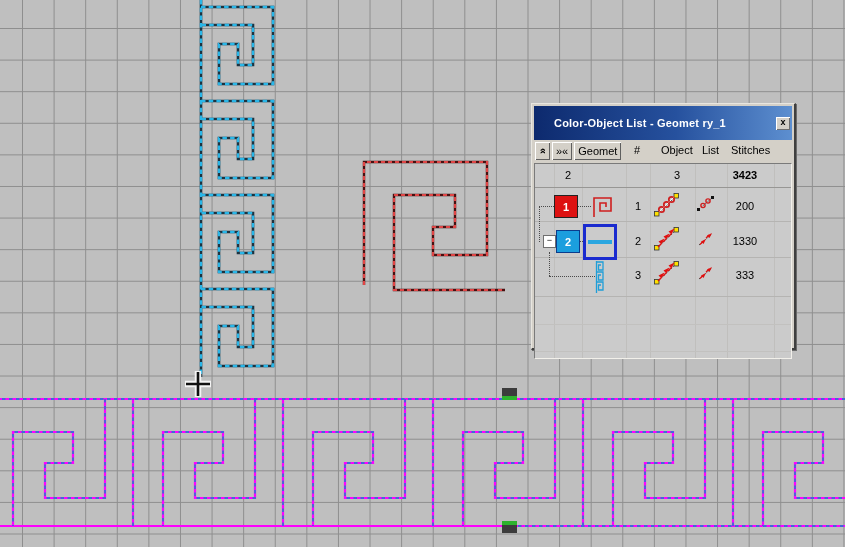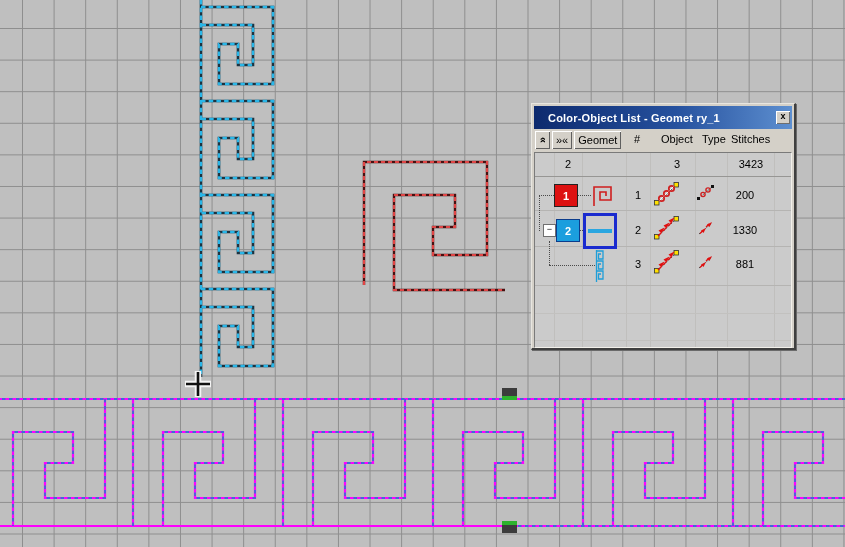--- a/index.html
+++ b/index.html
@@ -25,23 +25,23 @@
   
   .palette{
     position:absolute;left:531px;top:103px;width:258px;height:240px;
     background:#d4d0c8;
     border-top:1px solid #e8e6e0;border-left:1px solid #e8e6e0;
     border-right:2px solid #3f3f3f;border-bottom:2px solid #3f3f3f;
     box-shadow:1px 1px 0 #6a6a6a;
     padding:2px;
   }
   .titlebar{
-    height:23px;display:flex;align-items:center;
+    height:34px;display:flex;align-items:center;
     background:linear-gradient(90deg,#0d2a6e 0%,#26519e 55%,#5d8fd0 100%);
-    padding:0 2px 0 14px;
+    padding:0 2px 0 20px;
   }
   .titlebar .title{color:#fff;font-size:11px;font-weight:bold;flex:1;white-space:nowrap;letter-spacing:.2px;}
   .close-btn{
     width:14px;height:13px;background:#d4d0c8;color:#000;
     font-size:9px;font-weight:bold;line-height:11px;text-align:center;
     box-shadow:inset 1px 1px 0 #fff,inset -1px -1px 0 #6e6e6e;
     cursor:default;
   }
   .toolbar{height:22px;display:flex;align-items:center;padding-left:1px;position:relative;}
   .tb-btn{
@@ -145,21 +145,21 @@
       <span class="rot-up">»</span>
     </div>
     <div class="tb-btn">
       <span>»«</span>
     </div>
     <div class="tb-btn">
       <span>Geomet</span>
     </div>
     <span class="col-head h-num">#</span>
     <span class="col-head h-obj">Object</span>
-    <span class="col-head h-type">Type</span>
+    <span class="col-head h-type">List</span>
     <span class="col-head h-sti">Stitches</span>
   </div>
 
   <div class="obj-table">
 
     <div class="vline" style="left:19px"></div>
     <div class="vline" style="left:47px"></div>
     <div class="vline" style="left:91px"></div>
     <div class="vline" style="left:115px"></div>
     <div class="vline" style="left:160px"></div>
@@ -169,21 +169,21 @@
     <div class="rowline strong" style="top:23px"></div>
     <div class="rowline" style="top:57px"></div>
     <div class="rowline" style="top:93px"></div>
     <div class="rowline" style="top:132px"></div>
     <div class="hline" style="top:160px"></div>
     <div class="hline" style="top:187px"></div>
 
     <div>
       <span class="cell" style="left:19px;width:28px;top:5px;">2</span>
       <span class="cell" style="left:128px;width:28px;top:5px;">3</span>
-      <span class="cell" style="left:192px;width:48px;top:5px;">3423</span>
+      <span class="cell" style="left:186px;width:48px;top:5px;font-weight:bold;">3423</span>
     </div>
 
     <div>
       <div class="dot-v" style="left:4px;top:42px;height:36px;"></div>
       <div class="dot-h" style="left:4px;top:42px;width:15px;"></div>
       <div class="swatch" style="left:19px;top:31px;background:#dd1111;">
         <span>1</span>
       </div>
       <div class="dot-h" style="left:43px;top:42px;width:13px;"></div>
       <svg class="icon-abs" style="left:55px;top:30px;" width="26" height="25" viewBox="0 0 26 25">
@@ -262,16 +262,16 @@
         <path d="M5,21 L8,18 M10,16 L13,13 M15,11 L18,8" stroke="#e01010" stroke-width="1.4" fill="none"></path>
       </svg>
       <svg class="icon-abs" style="left:161px;top:101px;" width="19" height="17" viewBox="0 0 19 17">
         <path d="M3,14 L16,3" stroke="#3a3a3a" stroke-width="0.9" stroke-dasharray="1.4 1.4" fill="none"></path>
         <g fill="#e01010">
           <polygon points="10,8 5,10.5 7.5,13"></polygon>
           <polygon points="16,2 11,4.5 13.5,7"></polygon>
         </g>
         <path d="M4,13.5 L7,10.5 M10,7 L13,4" stroke="#e01010" stroke-width="1.2" fill="none"></path>
       </svg>
-      <span class="cell" style="left:186px;width:48px;top:105px;">881</span>
+      <span class="cell" style="left:186px;width:48px;top:105px;">333</span>
     </div>
   </div>
 </div>
 
 </body></html>

